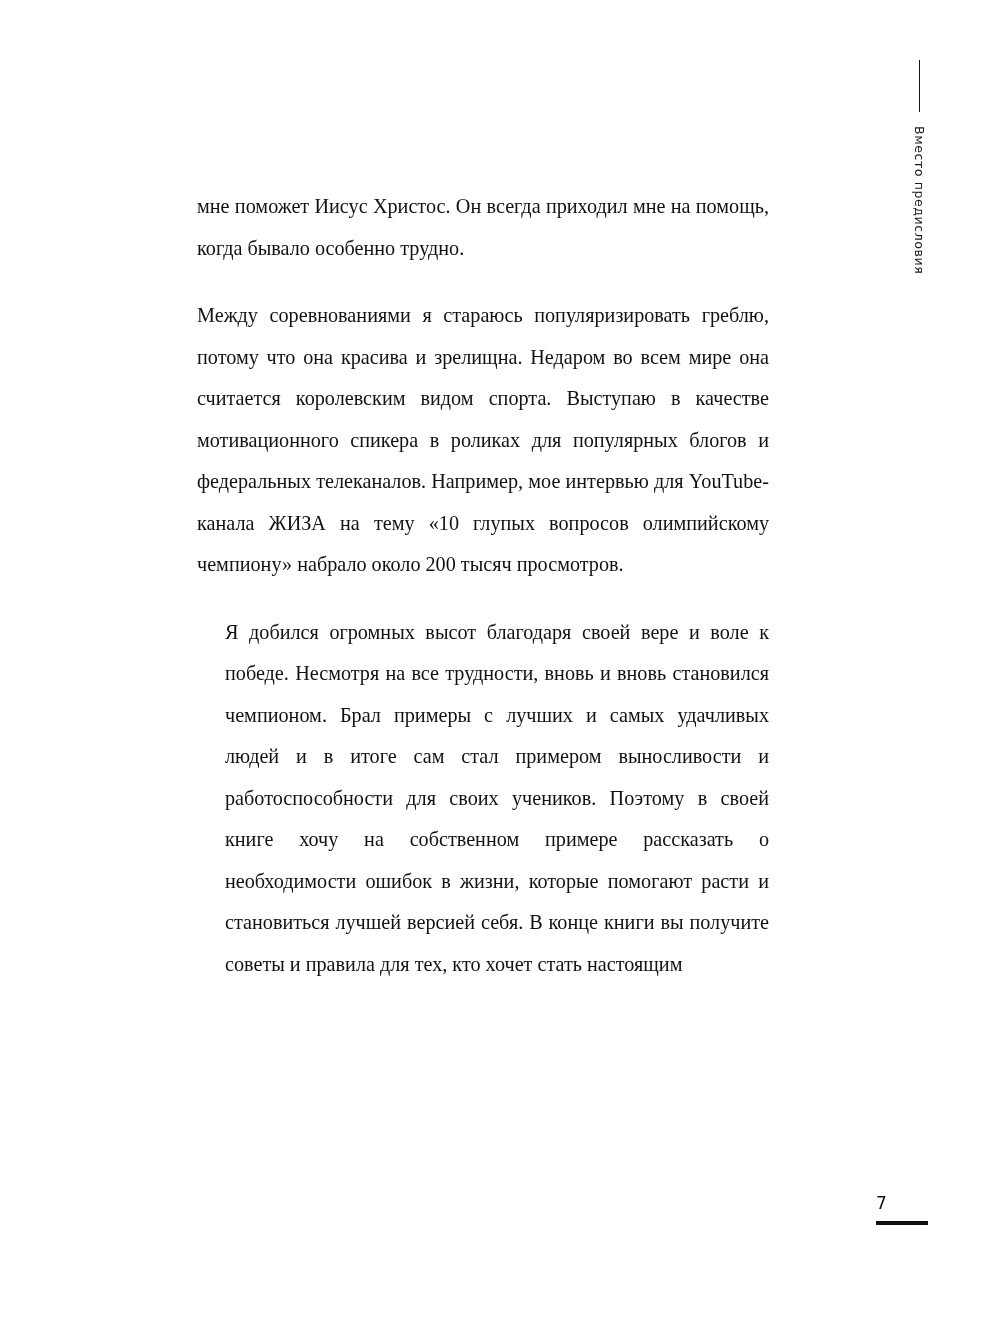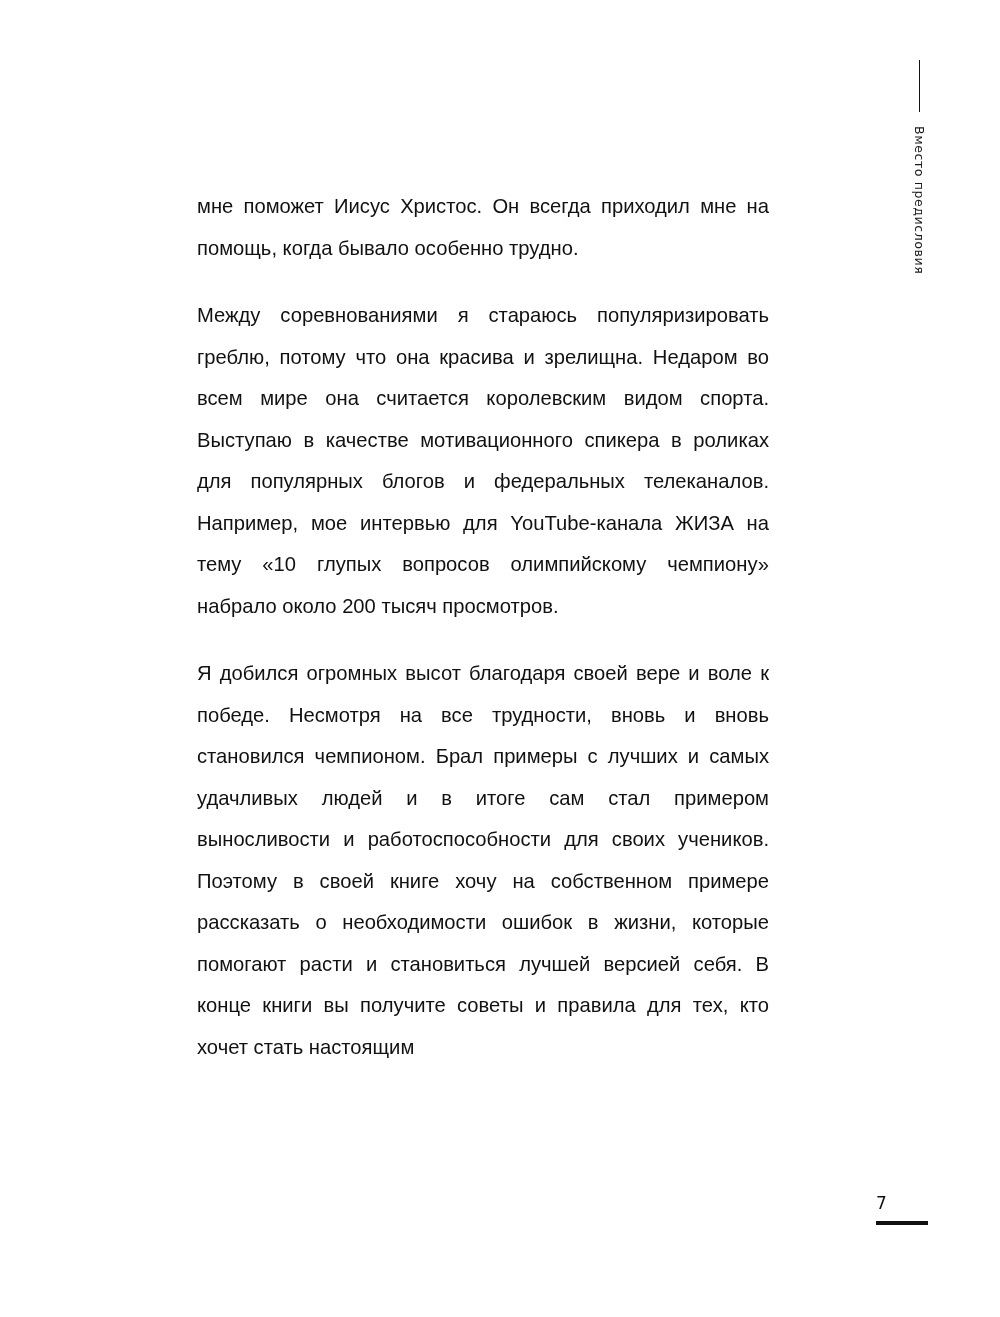--- a/index.html
+++ b/index.html
@@ -56,25 +56,26 @@
     width: 572px;
   }
 
   .para {
     font-size: 20.2px;
     line-height: 41.5px;
     text-align: justify;
     text-justify: inter-word;
     margin: 0 0 26px 0;
     color: #111111;
-    font-family: Liberation Sans, sans-serif;
+    font-family: Liberation Serif, serif;
     hyphens: manual;
   }
   .para:last-child {
     margin-bottom: 0;
+    margin-left: 28px;
   }
 
   
   .folio {
     position: absolute;
     right: 66px;
     bottom: 92px;
     width: 58px;
     text-align: left;
   }

